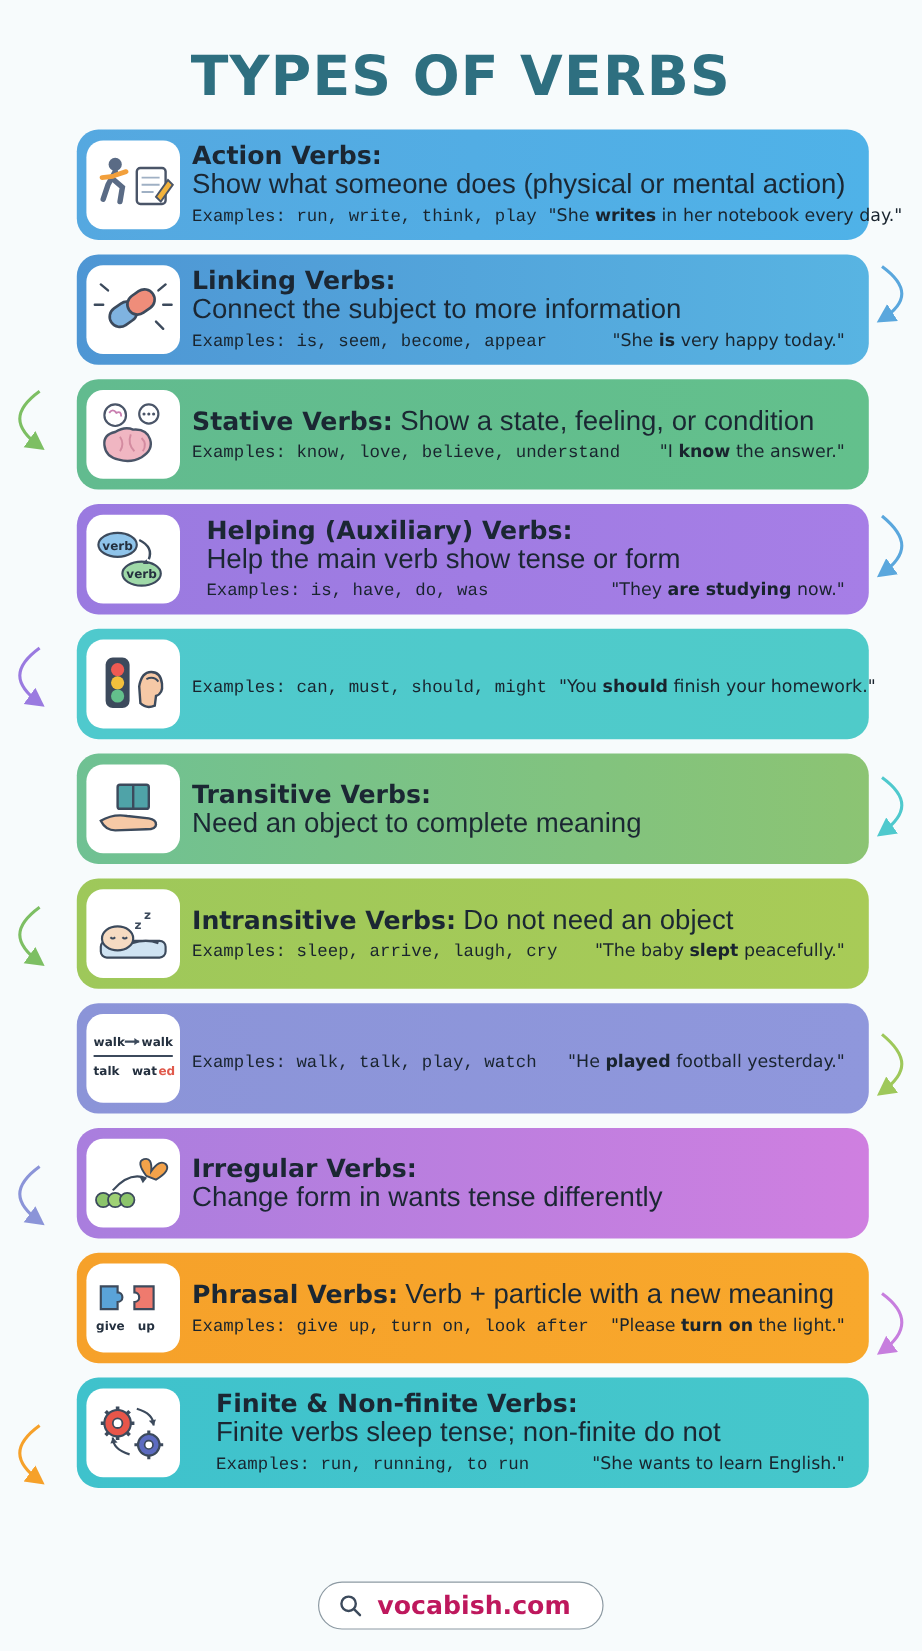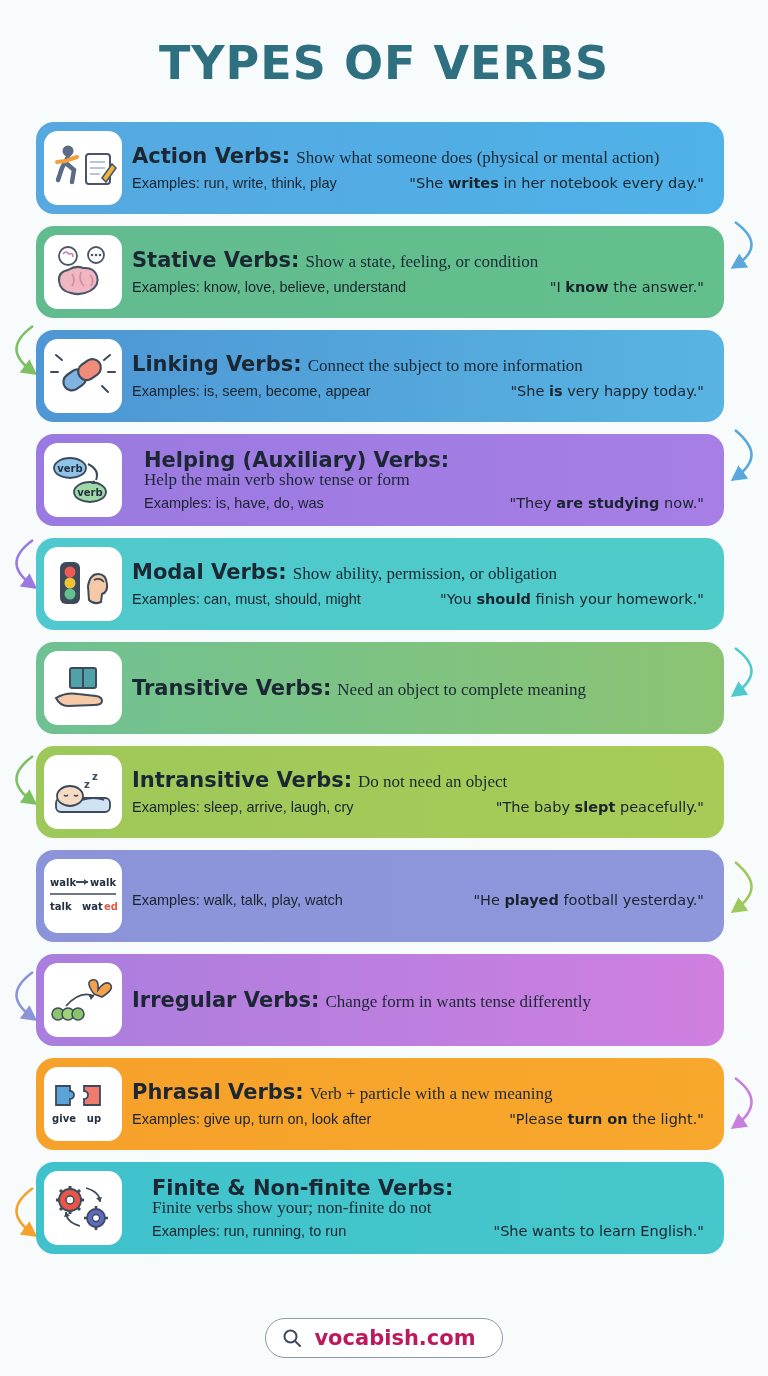--- a/index.html
+++ b/index.html
@@ -17,26 +17,26 @@
     position: relative;
     padding: 0;
   }
   .title {
     text-align: center;
     font-size: 46px;
     font-weight: bold;
     color: #2e6f80;
     letter-spacing: 1px;
     padding-top: 36px;
-    padding-bottom: 32px;
+    padding-bottom: 18px;
     font-family: "DejaVu Sans", sans-serif;
   }
   .rows {
     position: relative;
-    padding: 0 44px 0 36px;
+    padding: 0 44px 0 64px;
   }
   .row {
     position: relative;
     height: 92px;
     border-radius: 18px;
     margin-bottom: 12px;
     display: flex;
     align-items: center;
     padding-left: 8px;
     padding-right: 10px;
@@ -65,34 +65,34 @@
   }
   .vtype {
     font-size: 21px;
     font-weight: bold;
     color: #1b2733;
     font-family: "DejaVu Sans", sans-serif;
     white-space: nowrap;
     margin-right: 6px;
   }
   .vdesc {
-    font-size: 17px;
+    font-size: 23px;
     color: #1b2733;
-    font-family: Liberation Serif, serif;
+    font-family: Liberation Sans, sans-serif;
   }
   .line2 {
     display: flex;
     align-items: baseline;
     margin-top: 7px;
     gap: 10px;
   }
   .examples {
     font-size: 14.5px;
     color: #19242e;
-    font-family: Liberation Sans, sans-serif;
+    font-family: Liberation Mono, monospace;
     white-space: nowrap;
   }
   .sentence {
     font-size: 14.5px;
     color: #19242e;
     font-family: "DejaVu Sans", sans-serif;
     margin-left: auto;
     padding-right: 6px;
     white-space: nowrap;
   }
@@ -198,20 +198,43 @@
           <span class="vtype">Action Verbs:</span>
           <span class="vdesc">Show what someone does (physical or mental action)</span>
         </div>
         <div class="line2">
           <span class="examples">Examples: run, write, think, play</span>
           <span class="sentence"><span>"She </span><b>writes</b><span> in her notebook every day."</span></span>
         </div>
       </div>
     </div>
 
+    <div class="row" style="background:linear-gradient(90deg,#4e96d4,#58b4e2);">
+      <div class="icon-box">
+        <svg class="icon-svg" width="70" height="56" viewBox="0 0 70 56">
+          <g transform="rotate(-35 35 28)">
+            <rect x="14" y="18" width="24" height="17" rx="8.5" fill="#7fb3e0" stroke="#3c4a5c" stroke-width="2.2"></rect>
+            <rect x="32" y="18" width="24" height="17" rx="8.5" fill="#ef8d7a" stroke="#3c4a5c" stroke-width="2.2"></rect>
+          </g>
+          <path d="M56 12 l6 -5 M60 24 l7 0 M54 38 l6 6" stroke="#3c4a5c" stroke-width="2" stroke-linecap="round"></path>
+          <path d="M14 12 l-6 -5 M10 24 l-7 0" stroke="#3c4a5c" stroke-width="2" stroke-linecap="round"></path>
+        </svg>
+      </div>
+      <div class="content">
+        <div class="line1">
+          <span class="vtype">Linking Verbs:</span>
+          <span class="vdesc">Connect the subject to more information</span>
+        </div>
+        <div class="line2">
+          <span class="examples">Examples: is, seem, become, appear</span>
+          <span class="sentence"><span>"She </span><b>is</b><span> very happy today."</span></span>
+        </div>
+      </div>
+    </div>
+
     <div class="row" style="background:linear-gradient(90deg,#62bb8f,#63c08c);">
       <div class="icon-box">
         <svg class="icon-svg" width="70" height="56" viewBox="0 0 70 56">
           <circle cx="20" cy="12" r="9" fill="#fff" stroke="#4a5568" stroke-width="1.8"></circle>
           <path d="M15 10 q3 -4 6 0 q4 -2 4 3" stroke="#c97fb0" stroke-width="1.6" fill="none"></path>
           <circle cx="48" cy="11" r="8" fill="#fff" stroke="#4a5568" stroke-width="1.8"></circle>
           <circle cx="44" cy="11" r="1.3" fill="#4a5568"></circle>
             <circle cx="48" cy="11" r="1.3" fill="#4a5568"></circle>
             <circle cx="52" cy="11" r="1.3" fill="#4a5568"></circle>
           <path d="M20 26 q-10 2 -9 11 q1 10 12 12 q10 3 19 -2 q10 -6 7 -15 q-3 -9 -14 -8 q-7 -3 -15 2 z" fill="#f0b6c2" stroke="#4a5568" stroke-width="2"></path>
@@ -223,43 +246,20 @@
           <span class="vtype">Stative Verbs:</span>
           <span class="vdesc">Show a state, feeling, or condition</span>
         </div>
         <div class="line2">
           <span class="examples">Examples: know, love, believe, understand</span>
           <span class="sentence"><span>"I </span><b>know</b><span> the answer."</span></span>
         </div>
       </div>
     </div>
 
-    <div class="row" style="background:linear-gradient(90deg,#4e96d4,#58b4e2);">
-      <div class="icon-box">
-        <svg class="icon-svg" width="70" height="56" viewBox="0 0 70 56">
-          <g transform="rotate(-35 35 28)">
-            <rect x="14" y="18" width="24" height="17" rx="8.5" fill="#7fb3e0" stroke="#3c4a5c" stroke-width="2.2"></rect>
-            <rect x="32" y="18" width="24" height="17" rx="8.5" fill="#ef8d7a" stroke="#3c4a5c" stroke-width="2.2"></rect>
-          </g>
-          <path d="M56 12 l6 -5 M60 24 l7 0 M54 38 l6 6" stroke="#3c4a5c" stroke-width="2" stroke-linecap="round"></path>
-          <path d="M14 12 l-6 -5 M10 24 l-7 0" stroke="#3c4a5c" stroke-width="2" stroke-linecap="round"></path>
-        </svg>
-      </div>
-      <div class="content">
-        <div class="line1">
-          <span class="vtype">Linking Verbs:</span>
-          <span class="vdesc">Connect the subject to more information</span>
-        </div>
-        <div class="line2">
-          <span class="examples">Examples: is, seem, become, appear</span>
-          <span class="sentence"><span>"She </span><b>is</b><span> very happy today."</span></span>
-        </div>
-      </div>
-    </div>
-
     <div class="row" style="background:linear-gradient(90deg,#9a7ae0,#a67ee6);gap:12px;">
       <div class="icon-box">
         <svg class="icon-svg" width="70" height="56" viewBox="0 0 70 56">
           <ellipse cx="22" cy="16" rx="16" ry="10" fill="#8fc4ea" stroke="#3c4a5c" stroke-width="1.8"></ellipse>
           <text x="22" y="20" text-anchor="middle" class="mini-text" fill="#24303f">verb</text>
           <ellipse cx="42" cy="40" rx="16" ry="10" fill="#9fd9a8" stroke="#3c4a5c" stroke-width="1.8"></ellipse>
           <text x="42" y="44" text-anchor="middle" class="mini-text" fill="#24303f">verb</text>
           <path d="M40 12 q12 6 8 16" stroke="#3c4a5c" stroke-width="2" fill="none" marker-end=""></path>
           <path d="M46 28 l2 4 l-5 0 z" fill="#3c4a5c"></path>
         </svg>
@@ -281,24 +281,20 @@
         <svg class="icon-svg" width="70" height="56" viewBox="0 0 70 56">
           <rect x="12" y="6" width="20" height="42" rx="6" fill="#3c4a5c"></rect>
           <circle cx="22" cy="16" r="5.5" fill="#ef5a52"></circle>
           <circle cx="22" cy="27" r="5.5" fill="#f3c03c"></circle>
           <circle cx="22" cy="38" r="5.5" fill="#63c08c"></circle>
           <path d="M40 30 q2 -12 10 -12 q8 0 9 10 q1 8 -5 10 l-1 8 q-7 3 -12 -2 z" fill="#f6c9a6" stroke="#3c4a5c" stroke-width="2"></path>
           <path d="M46 24 q6 -3 10 2" stroke="#3c4a5c" stroke-width="1.6" fill="none"></path>
         </svg>
       </div>
       <div class="content">
-        <div class="line1">
-          <span class="vtype">Modal Verbs:</span>
-          <span class="vdesc">Show ability, permission, or obligation</span>
-        </div>
         <div class="line2">
           <span class="examples">Examples: can, must, should, might</span>
           <span class="sentence"><span>"You </span><b>should</b><span> finish your homework."</span></span>
         </div>
       </div>
     </div>
 
     <div class="row" style="background:linear-gradient(90deg,#6fc193,#8cc473);">
       <div class="icon-box">
         <svg class="icon-svg" width="70" height="56" viewBox="0 0 70 56">
@@ -428,21 +424,21 @@
           </g>
           <path d="M38 8 q14 4 14 14" stroke="#3c4a5c" stroke-width="1.8" fill="none"></path>
           <path d="M52 22 l-4 -4 l6 -1 z" fill="#3c4a5c"></path>
           <path d="M32 46 q-14 -4 -14 -14" stroke="#3c4a5c" stroke-width="1.8" fill="none"></path>
           <path d="M18 32 l4 4 l-6 1 z" fill="#3c4a5c"></path>
         </svg>
       </div>
       <div class="content">
         <div class="line1">
           <span class="vtype">Finite &amp; Non-finite Verbs:</span>
-          <span class="vdesc">Finite verbs show your; non-finite do not</span>
+          <span class="vdesc">Finite verbs sleep tense; non-finite do not</span>
         </div>
         <div class="line2">
           <span class="examples">Examples: run, running, to run</span>
           <span class="sentence"><span>"She wants to learn English."</span><b></b><span></span></span>
         </div>
       </div>
     </div>
 
   </div>
 

